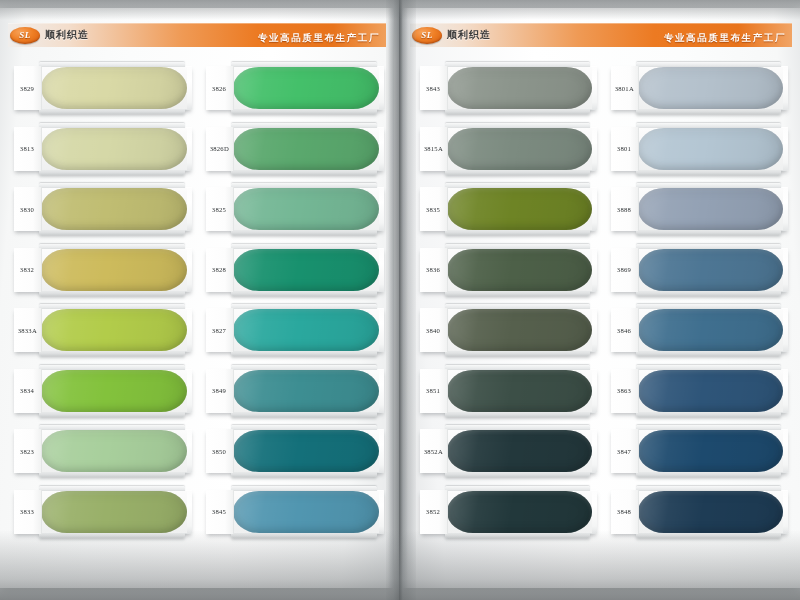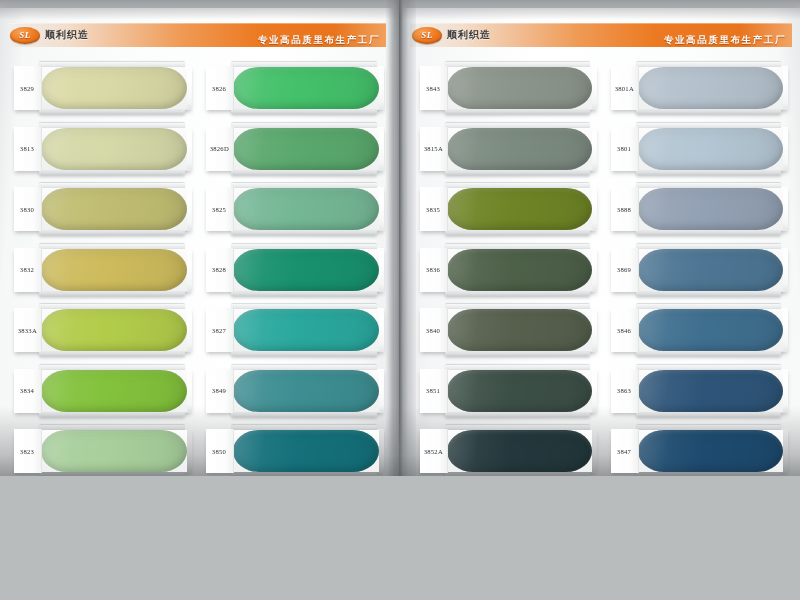--- a/index.html
+++ b/index.html
@@ -2,21 +2,21 @@
 <html><head>
 <meta charset="utf-8">
 <title>Fabric Color Sample Book</title>
 <style>
   html,body{margin:0;padding:0;}
   body{
     width:800px;height:600px;overflow:hidden;
     font-family:"Liberation Sans","DejaVu Sans",sans-serif;
     background:#b9bcbd;
   }
-  #scene{position:relative;width:800px;height:476px;overflow:hidden;
+  #scene{position:relative;width:800px;height:600px;overflow:hidden;
     background:
       radial-gradient(ellipse 900px 500px at 400px 280px, #ffffff 0%, #f3f4f4 45%, #dfe1e2 78%, #c2c5c6 100%);
   }
 
   
   .backdrop{position:absolute;inset:0;
     background:linear-gradient(180deg,#cfd2d3 0%,#dadcdd 4%,#e9eaea 10%,#f0f1f1 50%,#e2e4e4 92%,#c8cbcc 100%);
   }
   .shadow-bottom{position:absolute;left:0;right:0;bottom:0;height:70px;
     background:linear-gradient(180deg,rgba(130,134,136,0) 0%,rgba(120,124,126,.45) 70%,rgba(95,99,101,.65) 100%);}
@@ -57,21 +57,21 @@
   .logo-oval{width:30px;height:17px;border-radius:50%;
     background:radial-gradient(ellipse at 35% 30%,#f7a259 0%,#ef7f25 45%,#d65a0c 100%);
     box-shadow:0 1px 1px rgba(0,0,0,.25), inset 0 -1px 2px rgba(120,40,0,.5);
     display:flex;align-items:center;justify-content:center;}
   .logo-oval span{color:#fff;font-weight:bold;font-size:9px;letter-spacing:.5px;
     font-family:"Liberation Serif",serif;font-style:italic;
     text-shadow:0 1px 1px rgba(140,55,0,.8);}
   .brand-cn{font-size:10px;font-weight:bold;color:#3b3b3b;letter-spacing:1px;
     font-family:"DejaVu Sans","Liberation Sans",sans-serif;
     text-shadow:0 1px 0 rgba(255,255,255,.6);}
-  .banner-right{position:absolute;right:6px;top:14px;height:20px;display:flex;align-items:flex-start;}
+  .banner-right{position:absolute;right:6px;top:5px;height:20px;display:flex;align-items:flex-end;}
   .tagline{font-size:9.5px;font-weight:bold;color:#ffffff;letter-spacing:1.6px;
     font-family:"DejaVu Sans","Liberation Sans",sans-serif;
     text-shadow:0 1px 1px rgba(150,60,5,.75);}
 
   
   .grid{position:absolute;left:14px;right:10px;top:52px;bottom:44px;
     display:grid;grid-template-columns:1fr 1fr;column-gap:14px;
     grid-template-rows:repeat(8,1fr);row-gap:0px;}
   #page-right .grid{left:18px;right:12px;}
 

